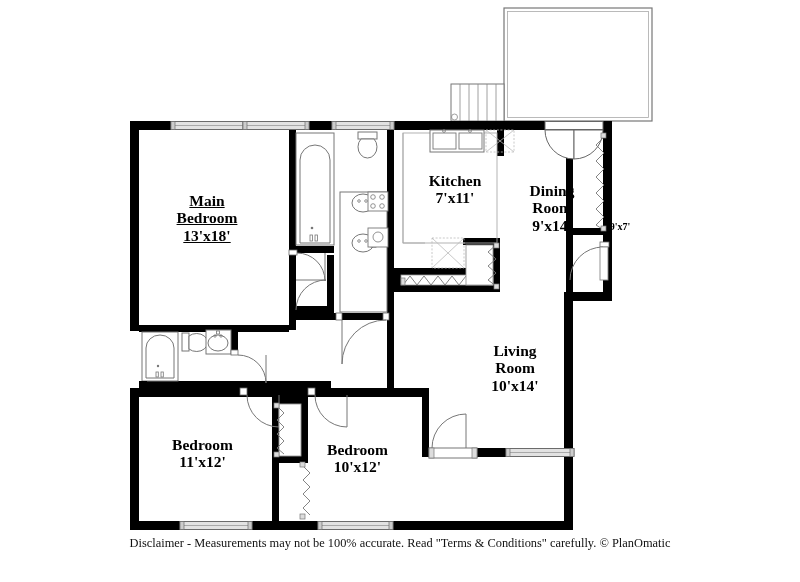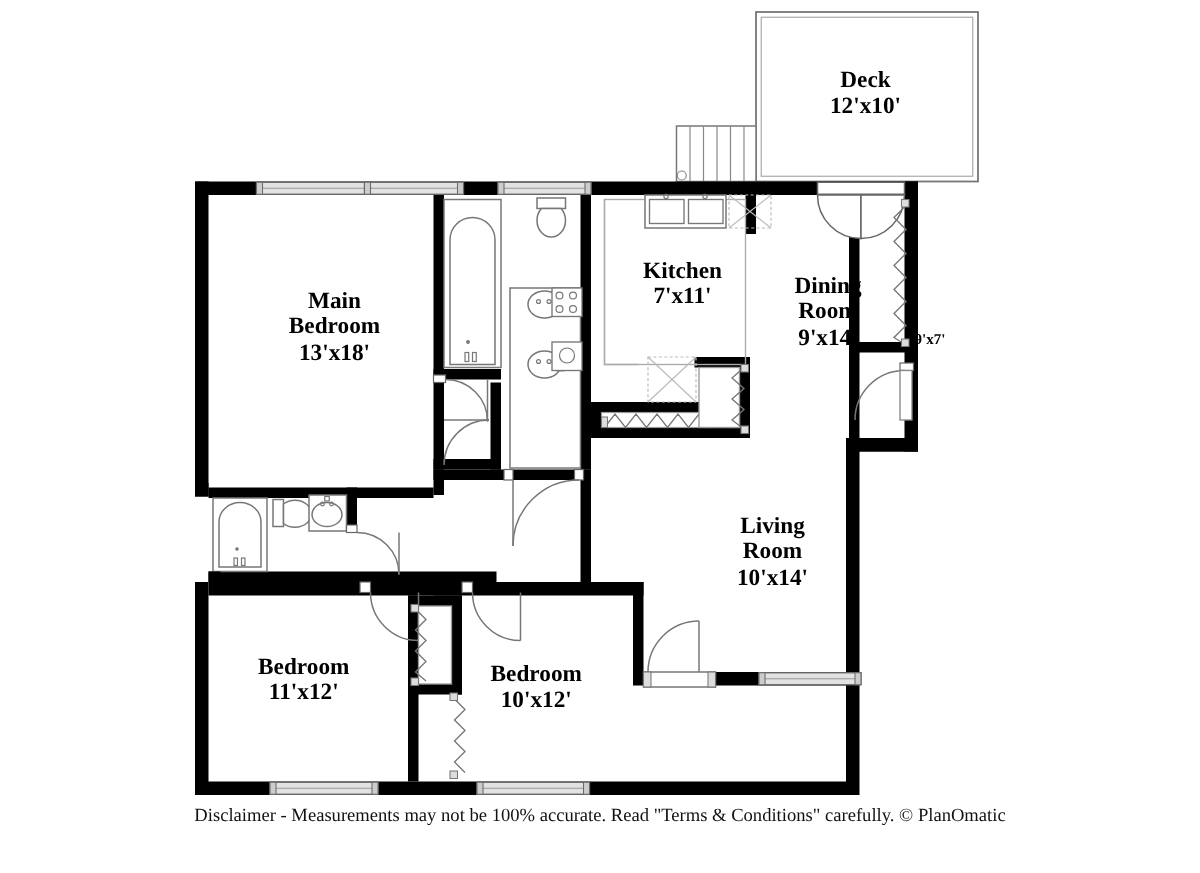--- a/index.html
+++ b/index.html
@@ -344,33 +344,31 @@
       <rect x="472" y="448" width="5" height="10" fill="#dddddd" stroke="#777777" stroke-width="0.7"></rect>
     </g>
 
     <g>
       <rect x="289" y="388" width="12" height="9" fill="#000000"></rect>
       <rect x="139" y="381" width="8" height="7" fill="#000000"></rect>
     </g>
 
   </svg>
 
-  <div class="room-label rl-lg" style="left:168px; top:192px; width:110px;">Main
+  <div class="room-label rl-lg" style="left:152px; top:192px; width:110px;text-decoration:underline;">Main
 Bedroom
 13'x18'</div>
 
   <div class="room-label rl-lg" style="left:410px; top:172px; width:90px;">Kitchen
 7'x11'</div>
 
   <div class="room-label rl-lg" style="left:512px; top:182px; width:80px;">Dining
 Room
 9'x14'</div>
 
-  <div class="room-label rl-lg" style="left:522px; top:45px; width:110px;">Deck
-12'x10'</div>
 
 
   <div class="room-label rl-lg" style="left:470px; top:342px; width:90px;">Living
 Room
 10'x14'</div>
 
   <div class="room-label rl-lg" style="left:145px; top:436px; width:115px;">Bedroom
 11'x12'</div>
 
   <div class="room-label rl-lg" style="left:300px; top:441px; width:115px;">Bedroom

